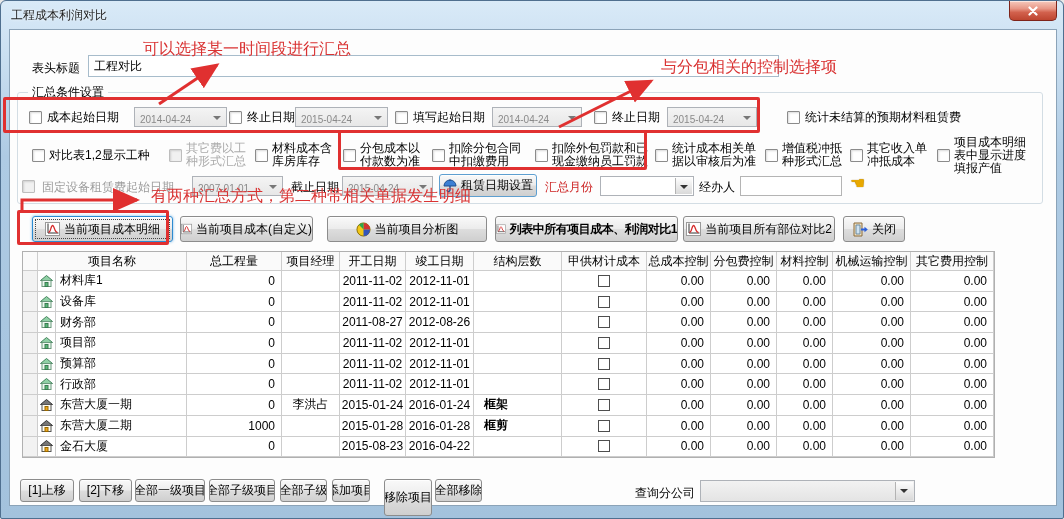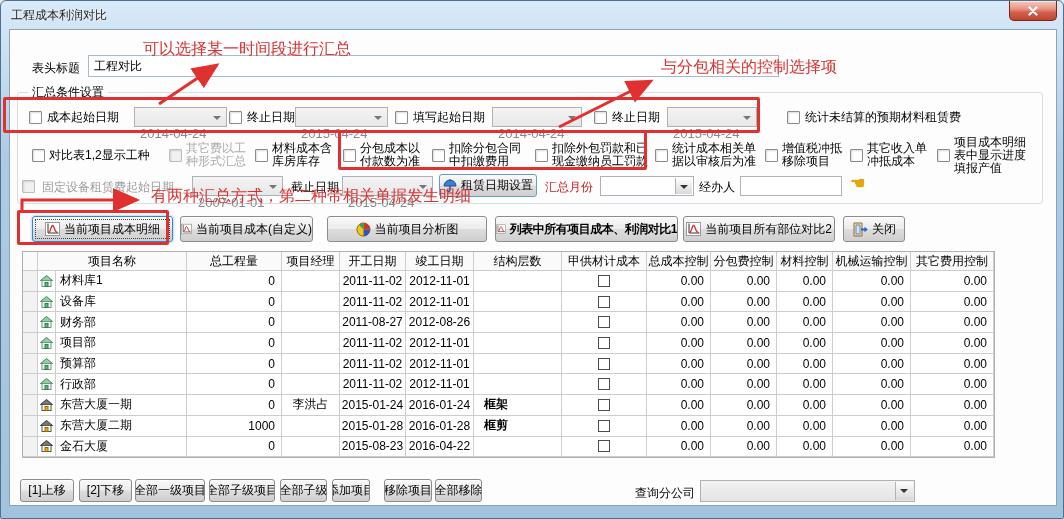--- a/index.html
+++ b/index.html
@@ -21,21 +21,21 @@
     font-size:12px;padding:0 5px;outline:none;}
   .groupbox{position:absolute;left:7px;top:62px;width:1026px;height:112px;border:1px solid #d3dde4;
     border-radius:3px;box-sizing:border-box;}
   .legend{position:absolute;left:10px;top:-8px;background:#fdfdfd;padding:0 4px;font-size:12px;line-height:15px;}
   .cb{position:absolute;width:13px;height:13px;box-sizing:border-box;background:#fff;border:1px solid #8b8b8b;
     border-radius:1px;box-shadow:inset 1px 1px 2px rgba(110,110,110,.25);}
   .cb.disabled{background:#f1f1f1;border-color:#bdbdbd;}
   .cb.inline{position:static;flex:0 0 13px;width:13px;height:13px;}
   .combo{position:absolute;height:20px;box-sizing:border-box;border:1px solid #aeb2b8;
     background:linear-gradient(#f4f4f4,#e7e7e7);}
-  .combo .val{position:absolute;left:5px;top:18px;font-size:13px;color:#8a8a8a;white-space:nowrap;}
+  .combo .val{position:absolute;left:5px;top:6px;font-size:10px;color:#8a8a8a;white-space:nowrap;}
   .combo .arr{position:absolute;right:5px;top:8px;width:0;height:0;border-left:4px solid transparent;
     border-right:4px solid transparent;border-top:4px solid #777;}
   .combo.white{background:#fff;}
   .combo .arrbtn{position:absolute;right:1px;top:1px;bottom:1px;width:16px;
     background:linear-gradient(#fdfdfd,#d9d9d9);border-left:1px solid #b3b3b3;}
   .combo .arrbtn::after{content:"";position:absolute;left:4px;top:7px;width:0;height:0;
     border-left:4px solid transparent;border-right:4px solid transparent;border-top:4px solid #333;}
   .btn{position:absolute;box-sizing:border-box;border:1px solid #8c8c8c;border-radius:3px;
     background:linear-gradient(#f9f9f9,#ececec 48%,#dddddd 52%,#cfcfcf);
     box-shadow:inset 0 1px 0 rgba(255,255,255,.8);display:flex;align-items:center;justify-content:center;
@@ -144,21 +144,21 @@
 现金缴纳员工罚款</span>
         </div>
         <div class="r2item" style="left: 645px;">
           <span class="cb inline"></span>
           <span class="ml">统计成本相关单
 据以审核后为准</span>
         </div>
         <div class="r2item" style="left: 755px;">
           <span class="cb inline"></span>
           <span class="ml">增值税冲抵
-移除项目</span>
+种形式汇总</span>
         </div>
         <div class="r2item" style="left: 840px;">
           <span class="cb inline"></span>
           <span class="ml">其它收入单
 冲抵成本</span>
         </div>
         <div class="r2item" style="left: 927px;">
           <span class="cb inline"></span>
           <span class="ml">项目成本明细
 表中显示进度
@@ -491,21 +491,21 @@
         </div>
         <div class="btn" style="left: 199px; top: 449px; width: 66px; height: 23px;">
           <span>全部子级项目</span>
         </div>
         <div class="btn" style="left: 270px; top: 449px; width: 47px; height: 23px;">
           <span>全部子级</span>
         </div>
         <div class="btn" style="left: 322px; top: 449px; width: 38px; height: 23px;">
           <span>添加项目</span>
         </div>
-        <div class="btn" style="left: 374px; top: 449px; width: 48px; height: 23px;">
+        <div class="btn" style="left: 374px; top: 449px; width: 48px; height: 37px;">
           <span>移除项目</span>
         </div>
         <div class="btn" style="left: 425px; top: 449px; width: 47px; height: 23px;">
           <span>全部移除</span>
         </div>
       </div>
 
     <span class="lbl" style="left:625px;top:453px">查询分公司</span>
     <div class="combo white" style="left:690px;top:450px;width:215px;height:22px;background:linear-gradient(#f2f2f2,#e4e4e4)">
       <span class="val"></span>

